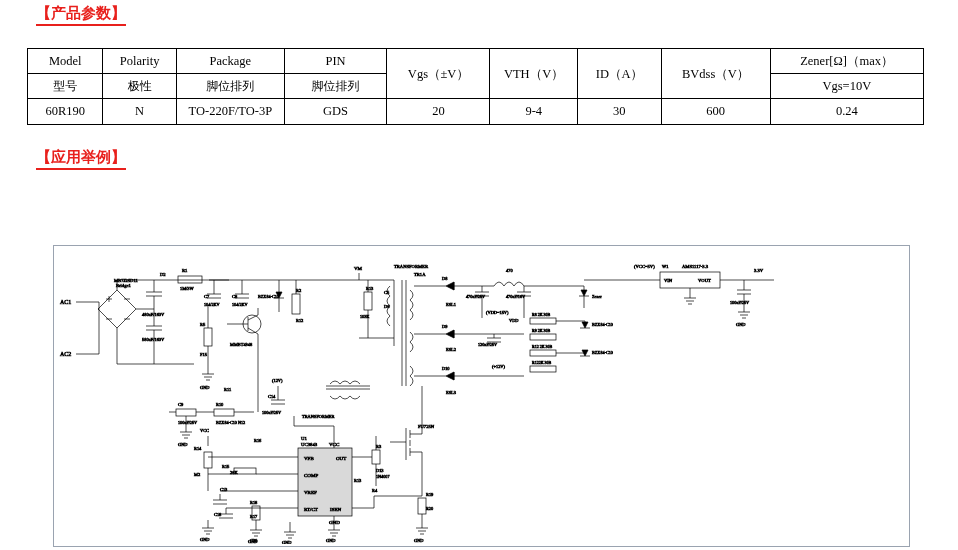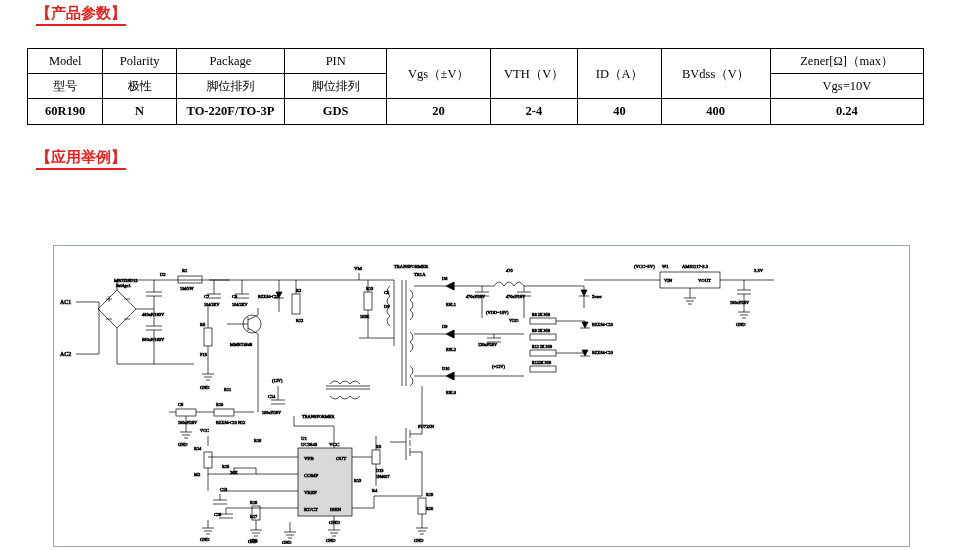--- a/index.html
+++ b/index.html
@@ -36,21 +36,21 @@
   table.params td{
     border:1px solid #000;
     text-align:center;
     font-size:12.5px;
     padding:0;
     height:24px;
     line-height:24px;
     white-space:nowrap;
   }
   table.params td.cn{font-family:"DejaVu Sans", sans-serif;font-size:12px;}
-  table.params td.row3{height:25px;line-height:25px;font-weight:bold;}
+  table.params td.row3{height:25px;line-height:25px;}
 
   
   .circuit-box{
     position:absolute;
     left:53px;top:245px;
     width:855px;height:300px;
     border:1px solid #9aa3b0;
     background:#ffffff;
   }
   .circuit-box svg{display:block;}
@@ -81,23 +81,23 @@
     <td class="cn">脚位排列</td>
     <td class="cn">脚位排列</td>
     <td>Vgs=10V</td>
   </tr>
   <tr>
     <td class="row3">60R190</td>
     <td class="row3">N</td>
     <td class="row3">TO-220F/TO-3P</td>
     <td class="row3">GDS</td>
     <td class="row3">20</td>
-    <td class="row3">2-4</td>
-    <td class="row3">40</td>
-    <td class="row3">400</td>
+    <td class="row3">9-4</td>
+    <td class="row3">30</td>
+    <td class="row3">600</td>
     <td class="row3">0.24</td>
   </tr>
 </tbody>
   </table>
 
 <div id="title-apps" class="section-title">
   <span class="title-underline">【应用举例】</span>
 </div>
 
 <div class="circuit-box">

